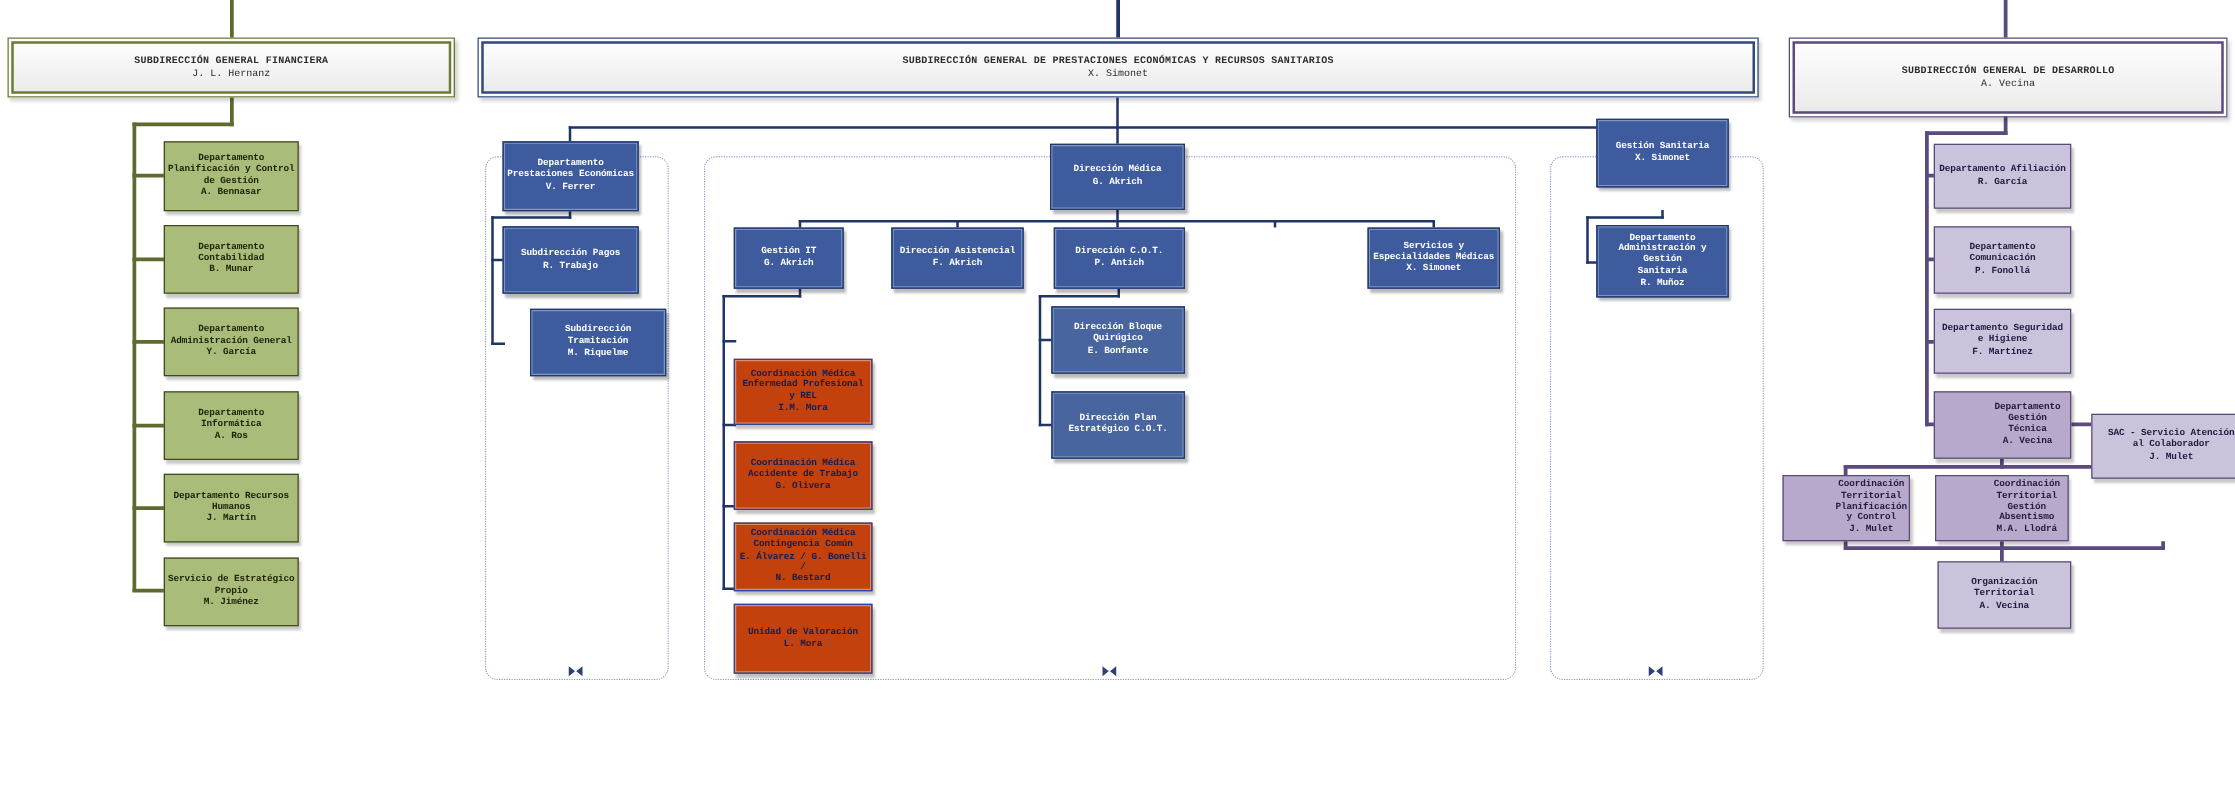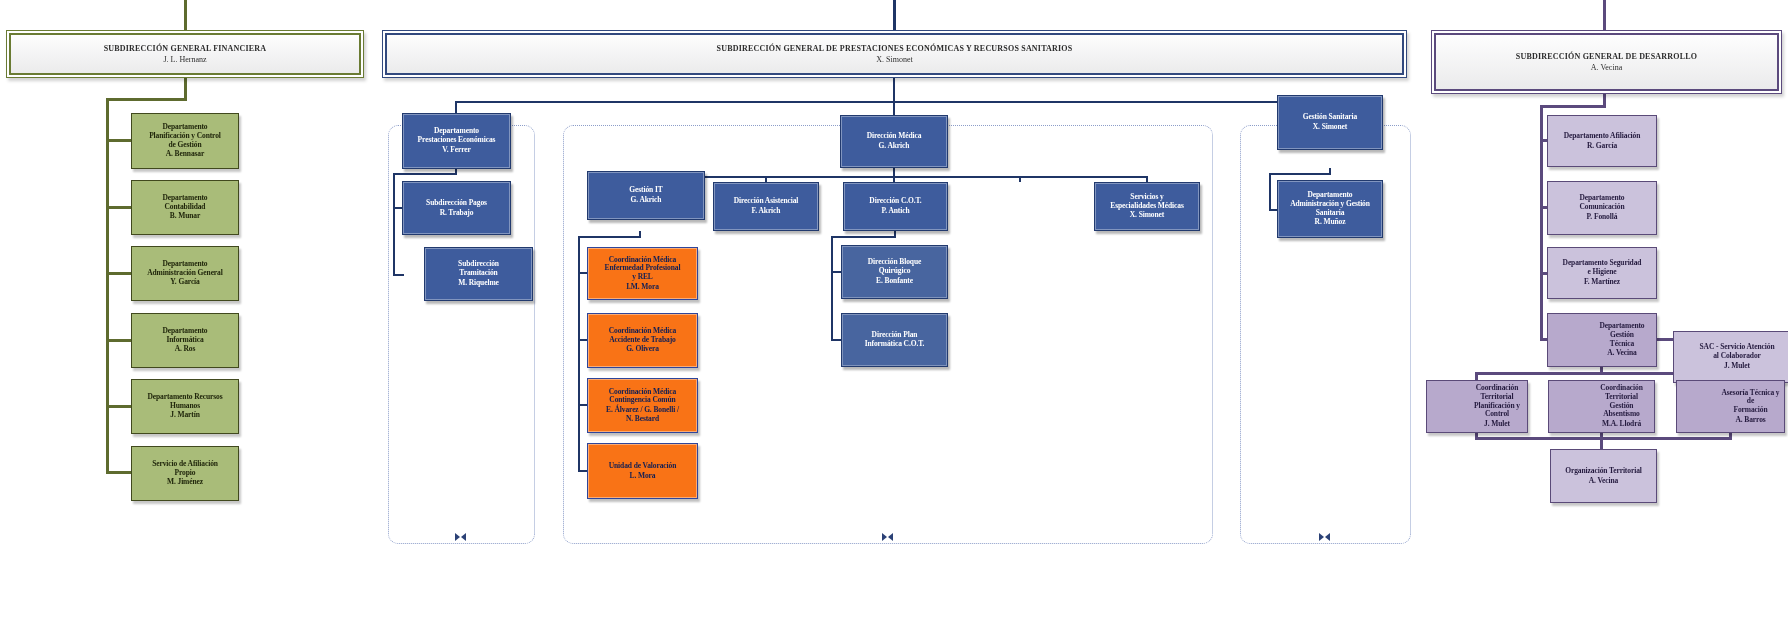--- a/index.html
+++ b/index.html
@@ -1,17 +1,17 @@
 <!DOCTYPE html>
 <html><head>
 <meta charset="utf-8">
 <style>
   html,body{margin:0;padding:0;background:#fff;}
   #canvas{position:relative;width:1788px;height:628px;background:#fff;overflow:hidden;
-          font-family:Liberation Serif, serif;}
+          font-family:Liberation Mono, monospace;}
   
   .ln{position:absolute;z-index:2;}
   .lo{background:#5e6b2f;}
   .lnv{background:#1f3566;}
   .lp{background:#5b4a7d;}
   
   .dot{position:absolute;border:1px dotted #8c9dc9;border-radius:10px;z-index:1;}
   
   .hdr{position:absolute;z-index:3;display:flex;flex-direction:column;align-items:center;justify-content:center;
        text-align:center;color:#2d2d2d;background:linear-gradient(#ffffff,#e9e9ea);box-sizing:border-box;padding:5px;}
@@ -21,21 +21,21 @@
   .hb{border:1px solid #32497e;box-shadow:inset 0 0 0 2px #fff,inset 0 0 0 4px #32497e,2px 3px 3px rgba(0,0,0,.18);}
   .hp{border:1px solid #5b4a7d;box-shadow:inset 0 0 0 2px #fff,inset 0 0 0 4px #5b4a7d,2px 3px 3px rgba(0,0,0,.18);}
   
   .nd{position:absolute;z-index:3;display:flex;flex-direction:column;align-items:center;justify-content:center;
       text-align:center;font-weight:700;font-size:7.5px;line-height:1.16;letter-spacing:-.1px;
       padding:1px 2px;box-sizing:border-box;white-space:pre-line;}
   .nd .n{margin-top:1px;}
   .g {background:#a9bc79;border:1px solid #41491e;color:#20260b;box-shadow:2px 3px 2px rgba(0,0,0,.22);}
   .b {background:#3e5c9d;border:1px solid #223a6e;color:#ffffff;box-shadow:inset 0 0 0 1px rgba(255,255,255,.35),2px 3px 2px rgba(0,0,0,.28);}
   .mb{background:#48659f;border:1px solid #223a6e;color:#ffffff;box-shadow:inset 0 0 0 1px rgba(255,255,255,.3),2px 3px 2px rgba(0,0,0,.28);}
-  .lb{background:#f97316;border:1px solid #2f459a;color:#111f55;box-shadow:inset 0 0 0 1px rgba(255,255,255,.4),2px 3px 2px rgba(0,0,0,.25);}
+  .lb{background:#c2410c;border:1px solid #2f459a;color:#111f55;box-shadow:inset 0 0 0 1px rgba(255,255,255,.4),2px 3px 2px rgba(0,0,0,.25);margin-top:40px;}
   .p {background:#cbc2dc;border:1px solid #5a4a78;color:#241a3e;box-shadow:2px 3px 2px rgba(0,0,0,.22);}
   .pm{background:#b7a9cc;border:1px solid #5a4a78;color:#241a3e;box-shadow:2px 3px 2px rgba(0,0,0,.22);padding-left:42px;}
   
   .bow{position:absolute;z-index:4;width:14px;height:11px;background:#fff;display:flex;align-items:center;justify-content:center;}
   .bow i{display:block;width:0;height:0;border-top:4px solid transparent;border-bottom:4px solid transparent;}
   .bow .l{border-left:5px solid #2b4176;margin-right:1px;}
   .bow .r{border-right:5px solid #2b4176;}
 </style>
 </head>
 <body>
@@ -143,21 +143,21 @@
     <span class="t">Departamento
 Informática</span>
     <span class="n">A. Ros</span>
   </div>
   <div class="nd g" style="left:131px;top:379px;width:108px;height:55px">
     <span class="t">Departamento Recursos
 Humanos</span>
     <span class="n">J. Martín</span>
   </div>
   <div class="nd g" style="left:131px;top:446px;width:108px;height:55px">
-    <span class="t">Servicio de Afiliación
+    <span class="t">Servicio de Estratégico
 Propio</span>
     <span class="n">M. Jiménez</span>
   </div>
 
   <div class="nd b" style="left:402px;top:113px;width:109px;height:56px">
     <span class="t">Departamento
 Prestaciones Económicas</span>
     <span class="n">V. Ferrer</span>
   </div>
   <div class="nd b" style="left:402px;top:181px;width:109px;height:54px">
@@ -167,21 +167,21 @@
   <div class="nd b" style="left:424px;top:247px;width:109px;height:54px">
     <span class="t">Subdirección
 Tramitación</span>
     <span class="n">M. Riquelme</span>
   </div>
 
   <div class="nd b" style="left:840px;top:115px;width:108px;height:53px">
     <span class="t">Dirección Médica</span>
     <span class="n">G. Akrich</span>
   </div>
-  <div class="nd b" style="left:587px;top:171px;width:118px;height:49px">
+  <div class="nd b" style="left:587px;top:182px;width:88px;height:49px">
     <span class="t">Gestión IT</span>
     <span class="n">G. Akrich</span>
   </div>
   <div class="nd b" style="left:843px;top:182px;width:105px;height:49px">
     <span class="t">Dirección C.O.T.</span>
     <span class="n">P. Antich</span>
   </div>
   <div class="nd b" style="left:713px;top:182px;width:106px;height:49px">
     <span class="t">Dirección Asistencial</span>
     <span class="n">F. Akrich</span>
@@ -214,21 +214,21 @@
     <span class="n">L. Mora</span>
   </div>
 
   <div class="nd mb" style="left:841px;top:245px;width:107px;height:54px">
     <span class="t">Dirección Bloque
 Quirúgico</span>
     <span class="n">E. Bonfante</span>
   </div>
   <div class="nd mb" style="left:841px;top:313px;width:107px;height:54px">
     <span class="t">Dirección Plan
-Informática C.O.T.</span>
+Estratégico C.O.T.</span>
     <span class="n"></span>
   </div>
 
   <div class="nd b" style="left:1277px;top:95px;width:106px;height:55px">
     <span class="t">Gestión Sanitaria</span>
     <span class="n">X. Simonet</span>
   </div>
   <div class="nd b" style="left:1277px;top:180px;width:106px;height:58px">
     <span class="t">Departamento
 Administración y Gestión
@@ -262,25 +262,20 @@
   </div>
   <div class="nd pm" style="left:1426px;top:380px;width:102px;height:53px">
     <span class="t">Coordinación Territorial
 Planificación y Control</span>
     <span class="n">J. Mulet</span>
   </div>
   <div class="nd pm" style="left:1548px;top:380px;width:107px;height:53px">
     <span class="t">Coordinación Territorial
 Gestión Absentismo</span>
     <span class="n">M.A. Llodrá</span>
-  </div>
-  <div class="nd pm" style="left:1676px;top:380px;width:109px;height:53px">
-    <span class="t">Asesoría Técnica y de
-Formación</span>
-    <span class="n">A. Barros</span>
   </div>
   <div class="nd p" style="left:1550px;top:449px;width:107px;height:54px">
     <span class="t">Organización Territorial</span>
     <span class="n">A. Vecina</span>
   </div>
 
   <div class="bow" style="left:453px;top:531px">
       <i class="l"></i>
       <i class="r"></i>
     </div>

